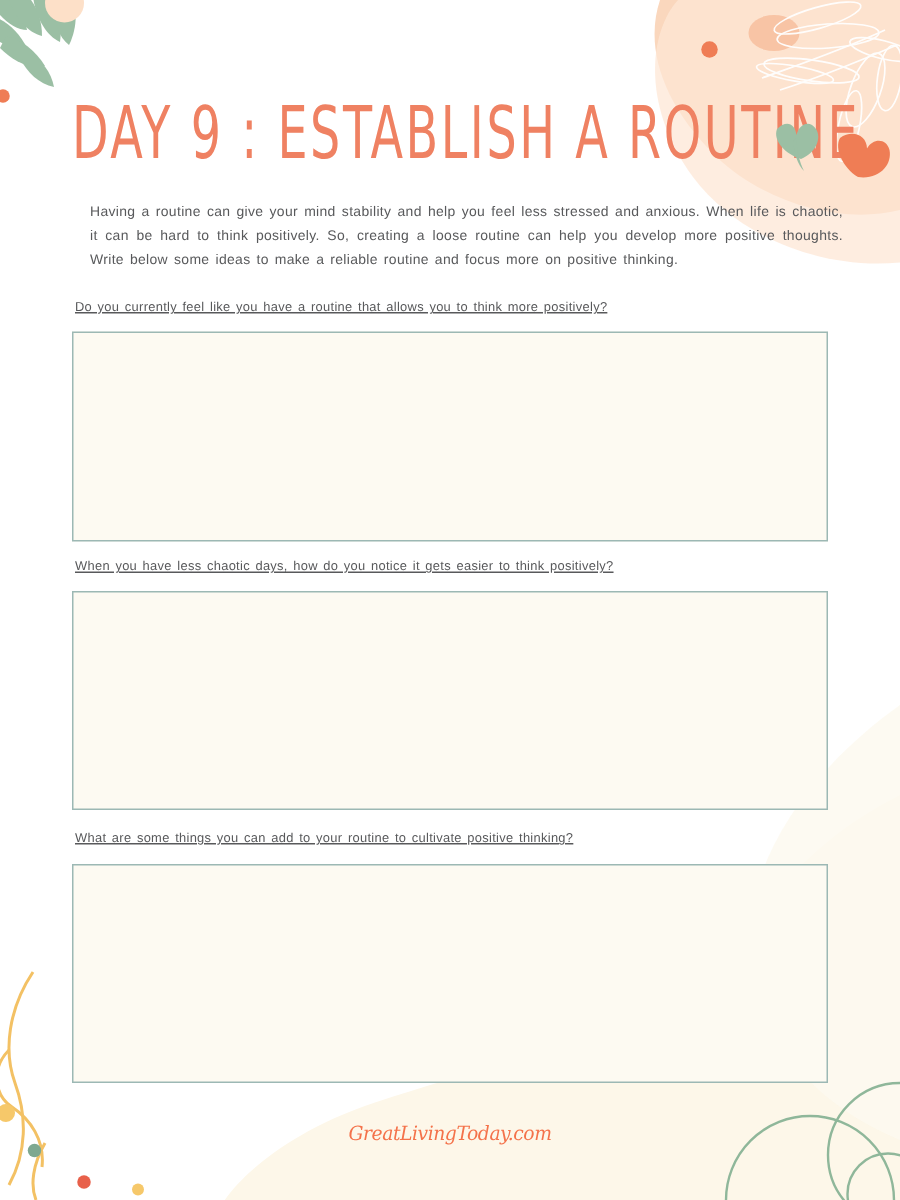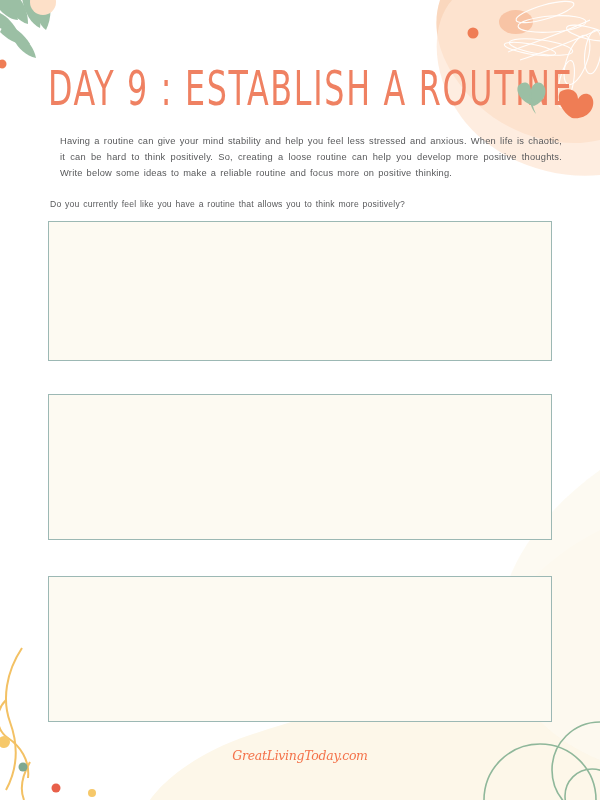--- a/index.html
+++ b/index.html
@@ -62,20 +62,21 @@
 
   .question {
     position: absolute;
     left: 50px;
     width: 506px;
     font-size: 8.6px;
     color: #58595b;
     letter-spacing: 0.2px;
     word-spacing: 1.1px;
     white-space: nowrap;
+    text-decoration: underline;
   }
   #question-1 { top: 199px; }
   #question-2 { top: 372px; }
   #question-3 { top: 553px; }
 
   .answer-box {
     position: absolute;
     left: 48px;
     width: 504px;
     background: #fdfaf2;
@@ -136,22 +137,24 @@
 
   <div id="content">
 
     <h1 id="page-title">DAY 9 : ESTABLISH A ROUTINE</h1>
 
     <p id="intro">Having a routine can give your mind stability and help you feel less stressed and anxious. When life is chaotic, it can be hard to think positively. So, creating a loose routine can help you develop more positive thoughts. Write below some ideas to make a reliable routine and focus more on positive thinking.</p>
 
     <div class="question" id="question-1">Do you currently feel like you have a routine that allows you to think more positively?</div>
     <div class="answer-box" id="answer-box-1"></div>
 
+    <div class="question" id="question-2">When you have less chaotic days, how do you notice it gets easier to think positively?</div>
     <div class="answer-box" id="answer-box-2"></div>
 
+    <div class="question" id="question-3">What are some things you can add to your routine to cultivate positive thinking?</div>
     <div class="answer-box" id="answer-box-3"></div>
 
     <div id="footer-brand">GreatLivingToday.com</div>
 
   </div>
 
   <svg id="deco-front" viewBox="0 0 600 800">
 
     <g fill="#9bbfa4">
       <path d="M-4 -6 C8 -2 16 8 18 20 C10 20 0 12 -6 2 Z"></path>

